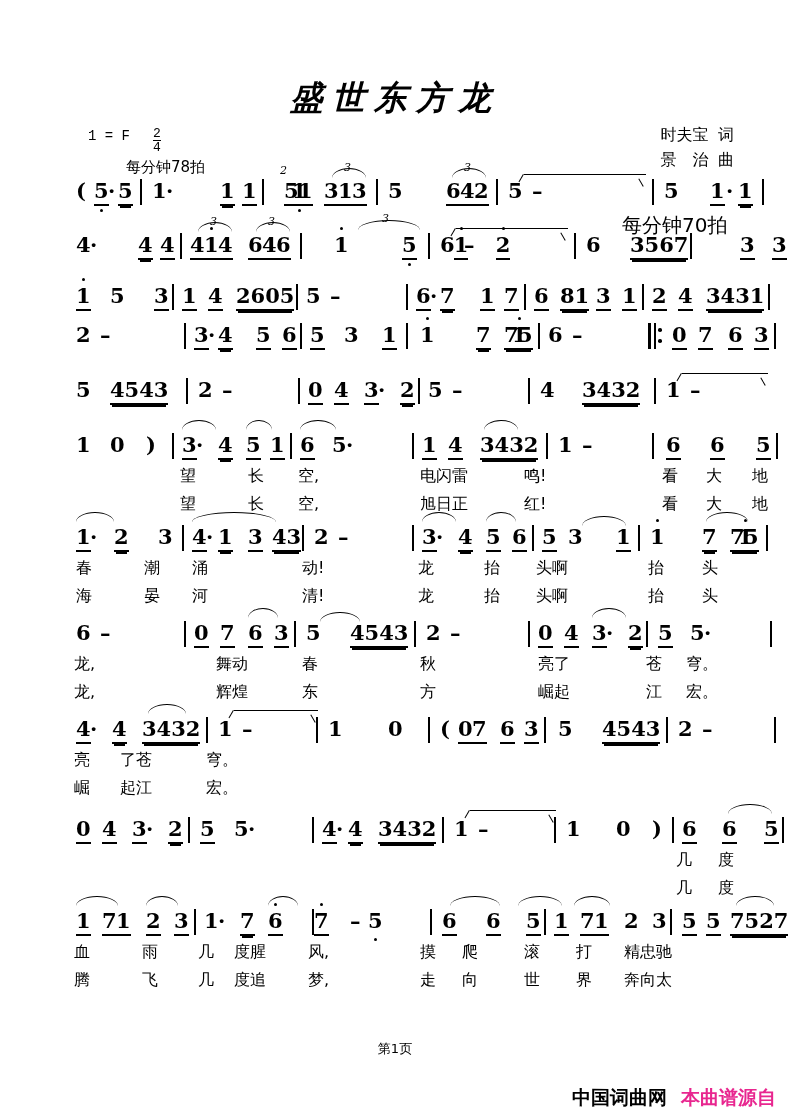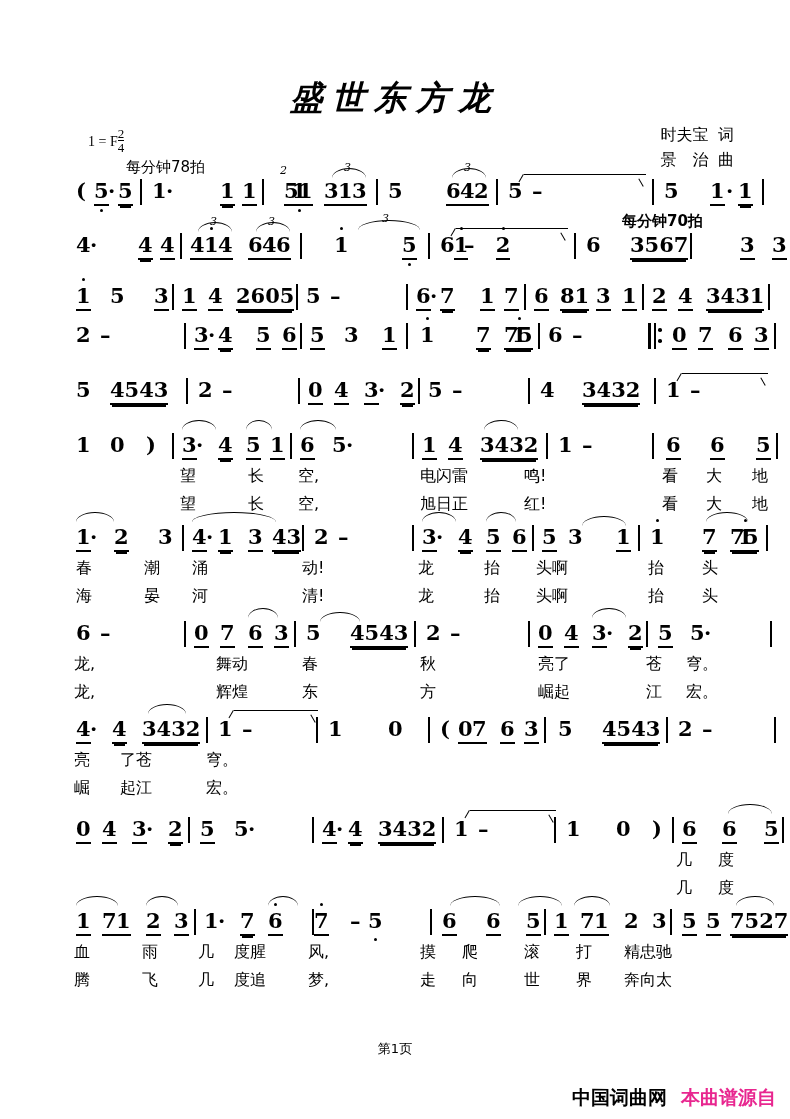--- a/index.html
+++ b/index.html
@@ -27,25 +27,24 @@
     font-weight: bold;
     letter-spacing: 9px;
     font-style: italic;
   }
 
   
   .keysig {
     position: absolute;
     left: 88px;
     top: 128px;
-    font-family: Liberation Serif, serif;
+    font-family: Liberation Mono, monospace;
     font-size: 14px;
     display: flex;
-    align-items: center;
-    gap: 0;
+    gap: 23px;
   }
   .timesig {
     display: inline-block;
     text-align: center;
     line-height: 1.0;
     font-size: 13px;
     position: relative;
     top: -1px;
   }
   .timesig .num { display: block; }
@@ -55,23 +54,22 @@
     position: absolute;
     left: 126px;
     top: 158px;
     font-size: 15px;
     font-family: "DejaVu Sans", "Liberation Sans", sans-serif;
   }
   .tempo2 {
     position: absolute;
     left: 622px;
     top: 212px;
-    font-size: 15px;
+    font-size: 20px;
     font-family: "DejaVu Sans", "Liberation Sans", sans-serif;
-    font-weight: bold;
   }
 
   .credits {
     position: absolute;
     right: 56px;
     top: 124px;
     text-align: left;
     font-size: 16px;
     line-height: 1.55;
     font-family: "DejaVu Sans", "Liberation Sans", sans-serif;

